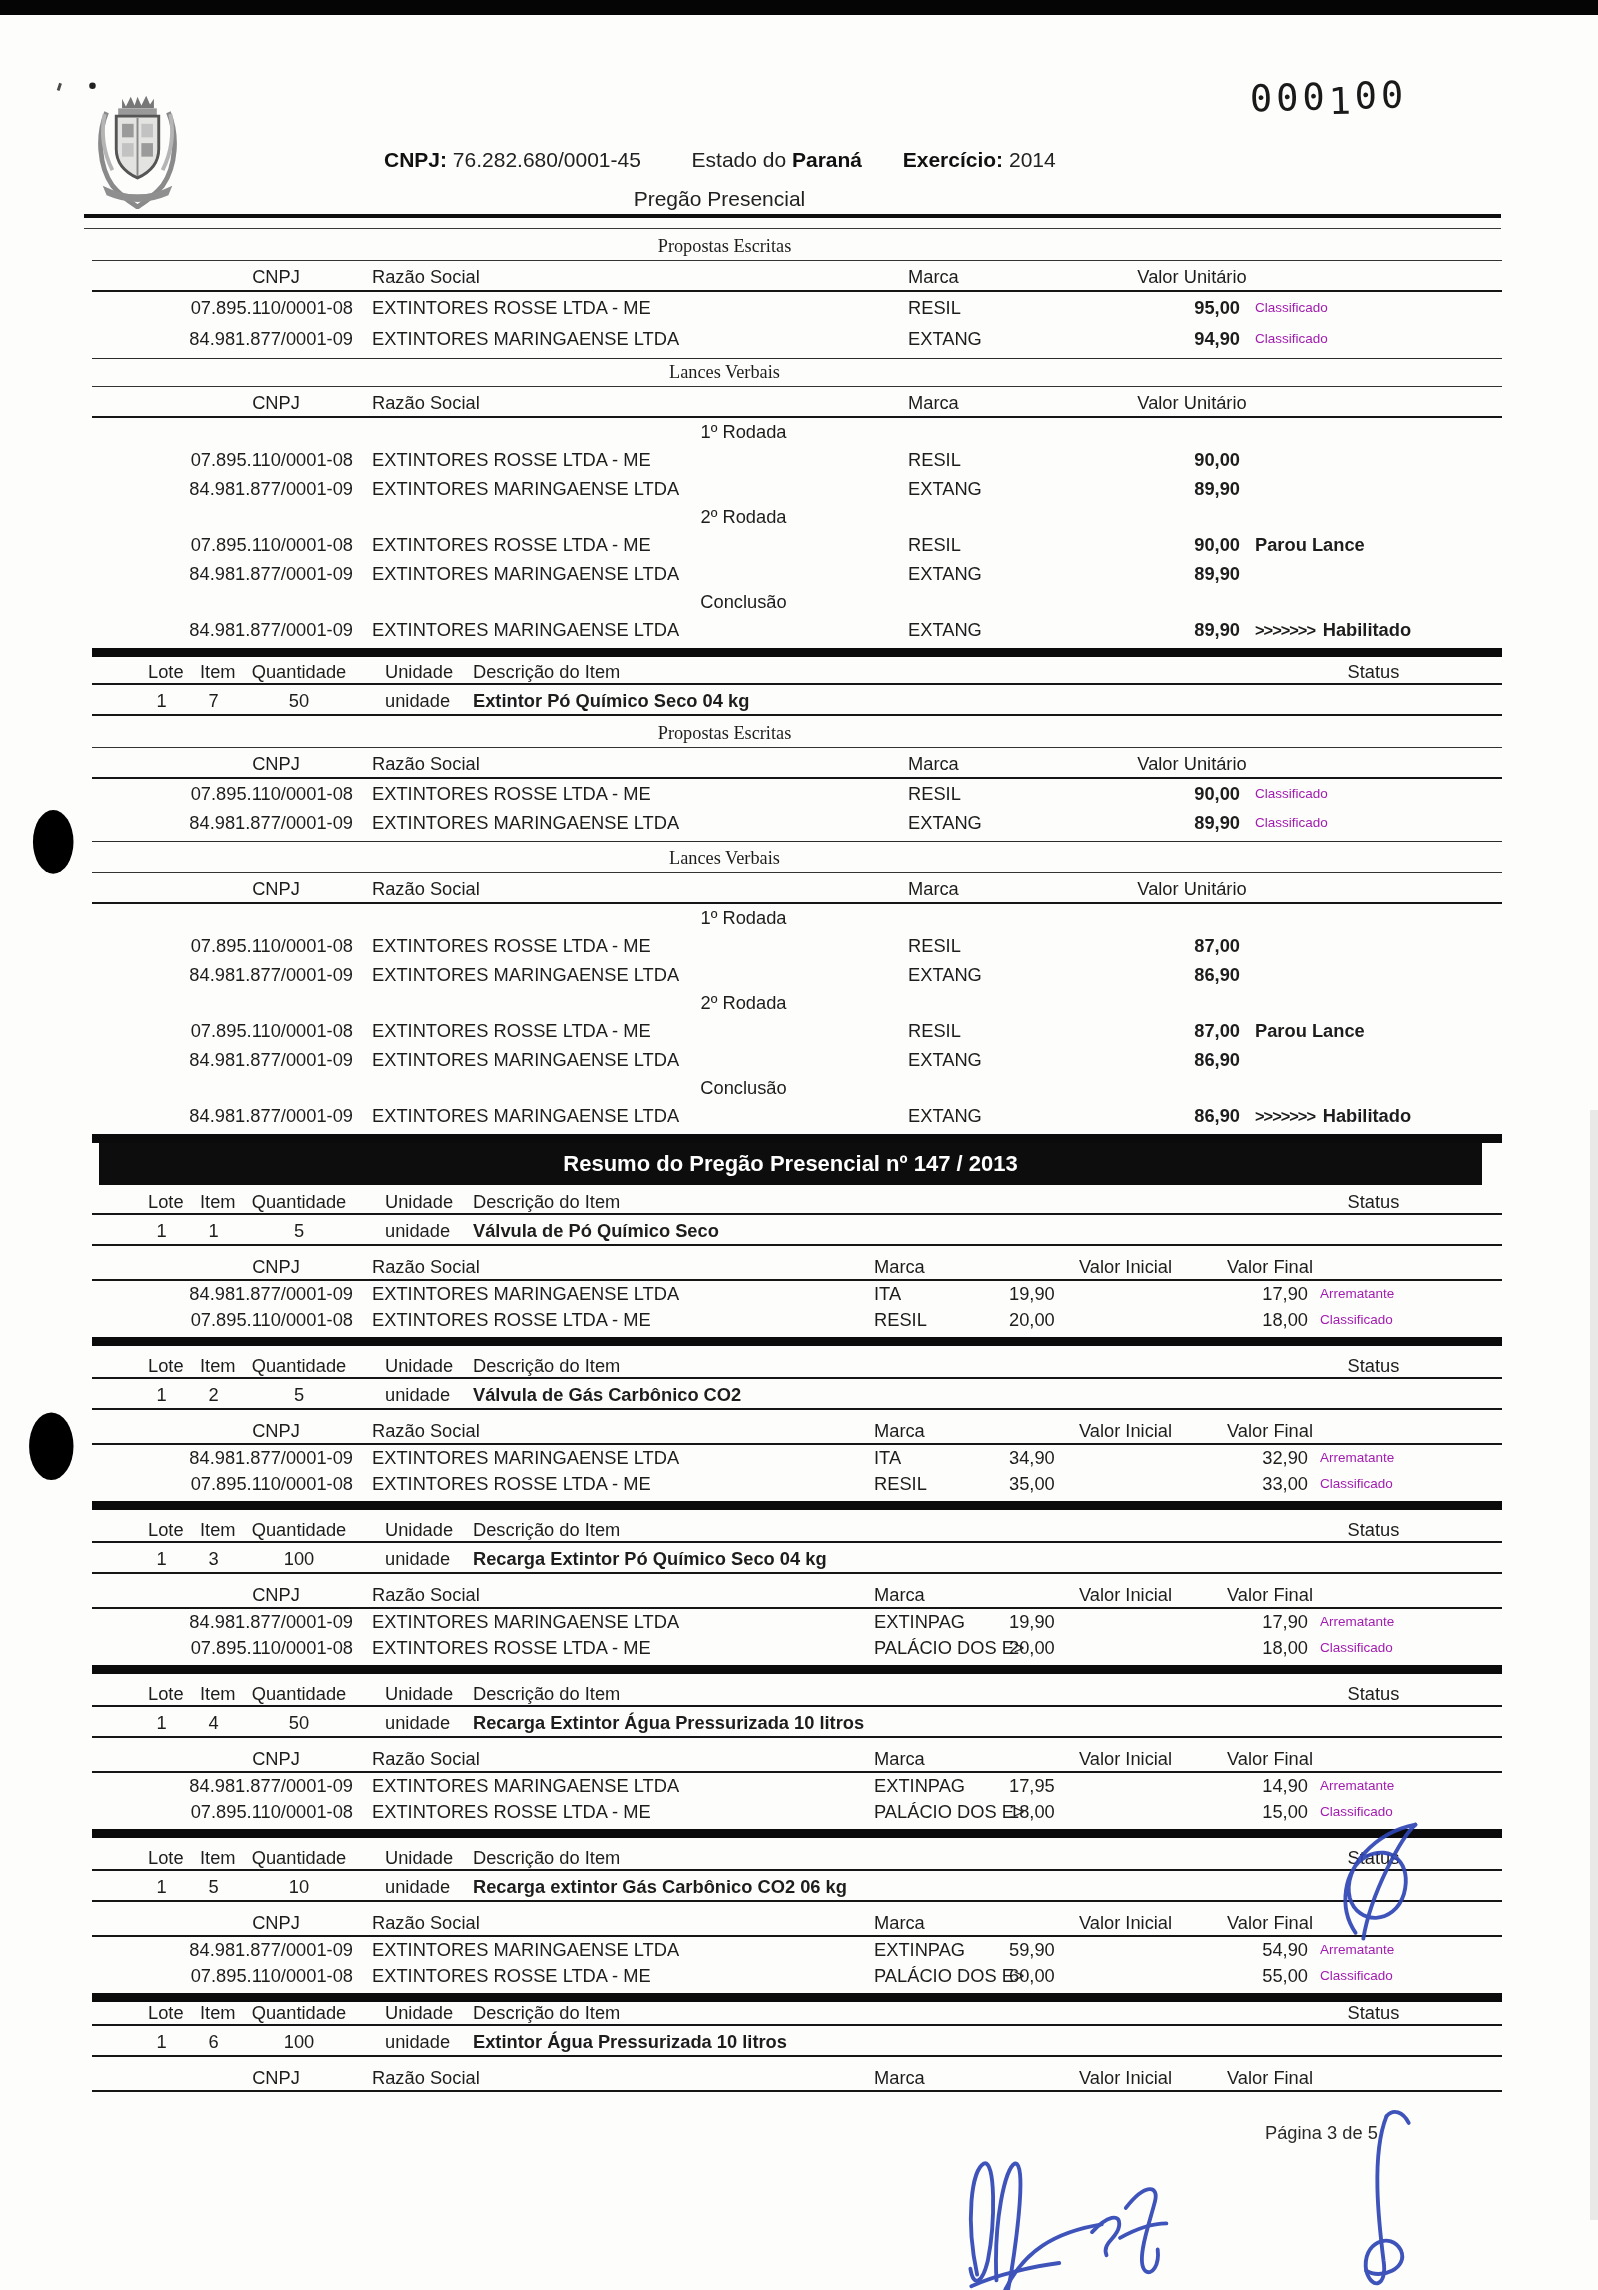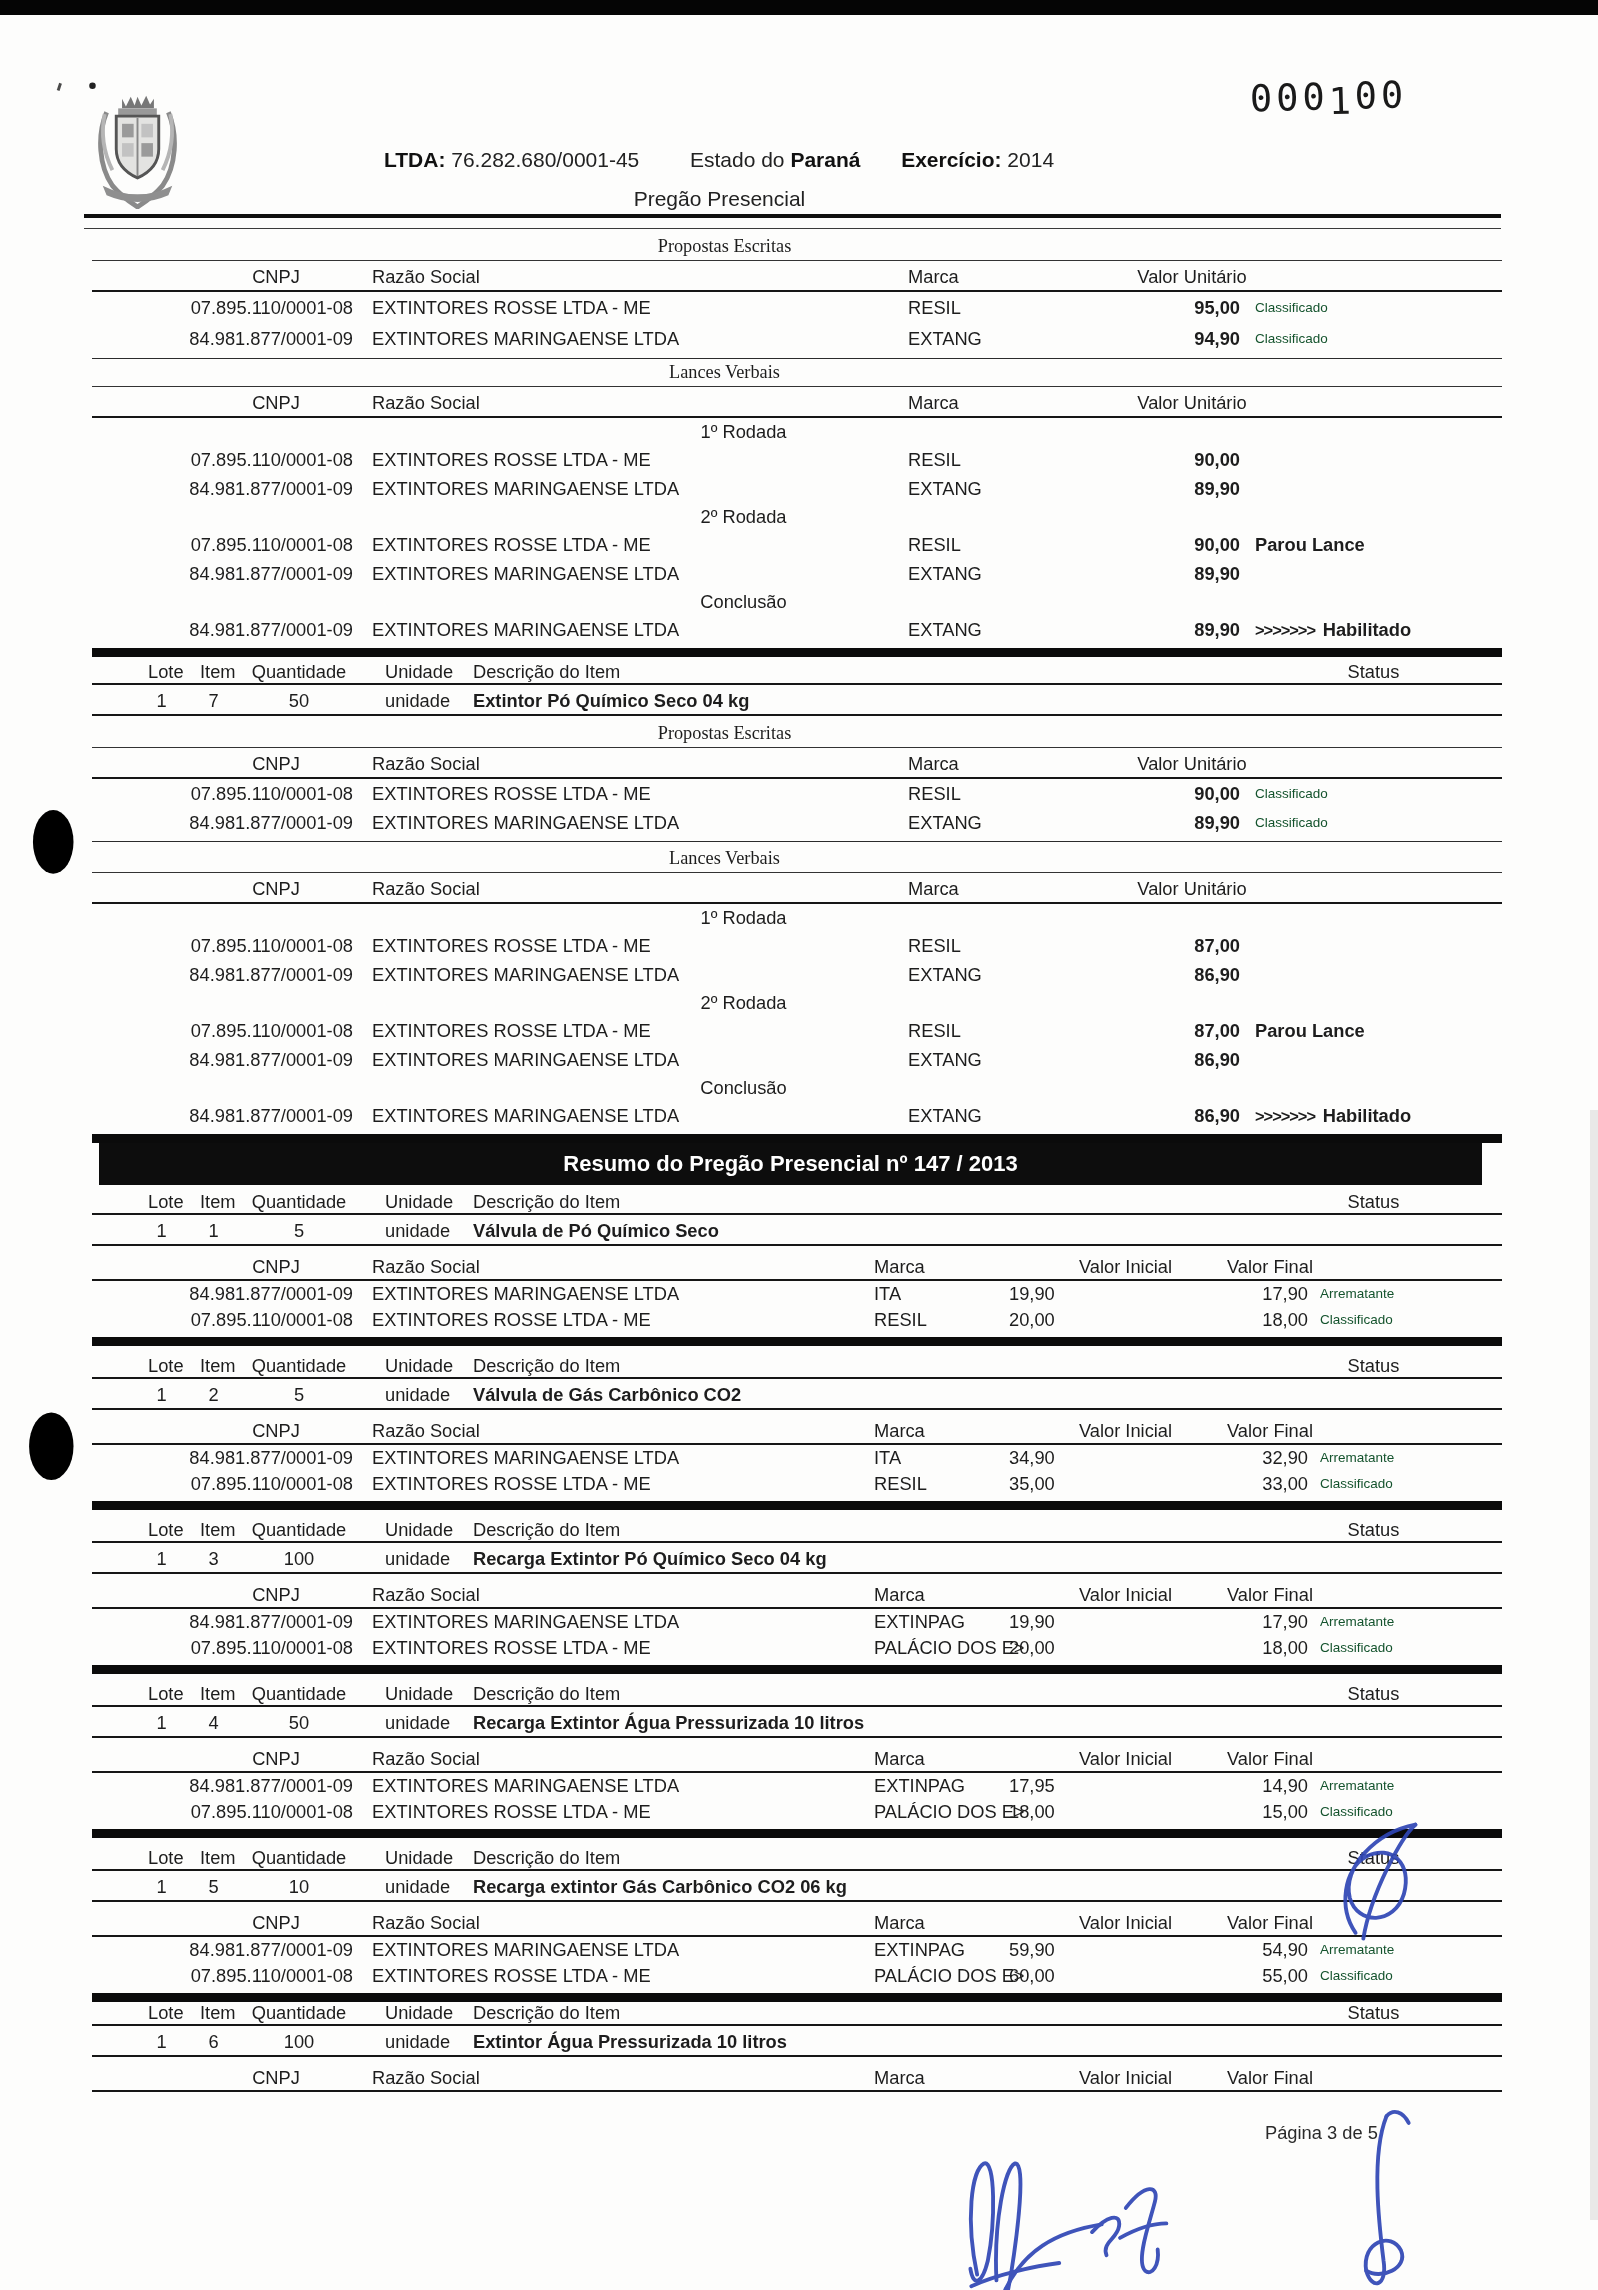--- a/index.html
+++ b/index.html
@@ -43,21 +43,21 @@
   .f-cnpj{position:absolute;left:29px;width:232px;text-align:right;}
   .h-cnpj{position:absolute;left:126px;width:116px;text-align:center;}
   .f-razao{position:absolute;left:280px;}
   .f-marca{position:absolute;left:816px;}
   .h-valor{position:absolute;left:1023px;width:154px;text-align:center;}
   .f-valor{position:absolute;left:994px;width:154px;text-align:right;font-weight:bold;}
   .f-tail{position:absolute;left:1163px;display:flex;gap:7.7px;align-items:baseline;white-space:nowrap;}
   .f-tail span:empty{display:none;}
   .chev{font-weight:bold;font-size:16.4px;letter-spacing:-1px;}
   .flag{font-weight:bold;}
-  .small{font-size:13.5px;color:#14532d;}
+  .small{font-size:13.5px;color:#a21caf;}
 
   
   .r-marca{position:absolute;left:782px;}
   .h-vi{position:absolute;left:961px;width:145px;text-align:center;}
   .h-vf{position:absolute;left:1101px;width:154px;text-align:center;}
   .r-vi{position:absolute;left:917px;width:154px;text-align:left;}
   .r-vf{position:absolute;left:1062px;width:154px;text-align:right;}
   .r-status{position:absolute;left:1228px;}
 
   
@@ -100,21 +100,21 @@
     <rect x="48" y="60" width="12" height="14" fill="#9a9a9a"></rect>
     <path d="M8,104 q36,18 72,0 l-4,10 q-32,14 -64,0 z" fill="#8f8f8f"></path>
   </svg>
 
   <svg class="marks" width="48" height="15.4" viewBox="0 0 50 16">
     <rect x="2" y="4" width="3" height="8" fill="#4a4a4a" transform="rotate(18 3 8)"></rect>
     <circle cx="38" cy="7" r="3.4" fill="#222"></circle>
   </svg>
 
   <div class="doc-sub1">
-    <b>LTDA:</b>
+    <b>CNPJ:</b>
     <span>76.282.680/0001-45</span>
     <span class="gap40"></span>
     <span>Estado do</span>
     <b>Paraná</b>
     <span class="gap30"></span>
     <b>Exercício:</b>
     <span>2014</span>
   </div>
   <div class="doc-sub2">Pregão Presencial</div>
   <div class="stamp">

